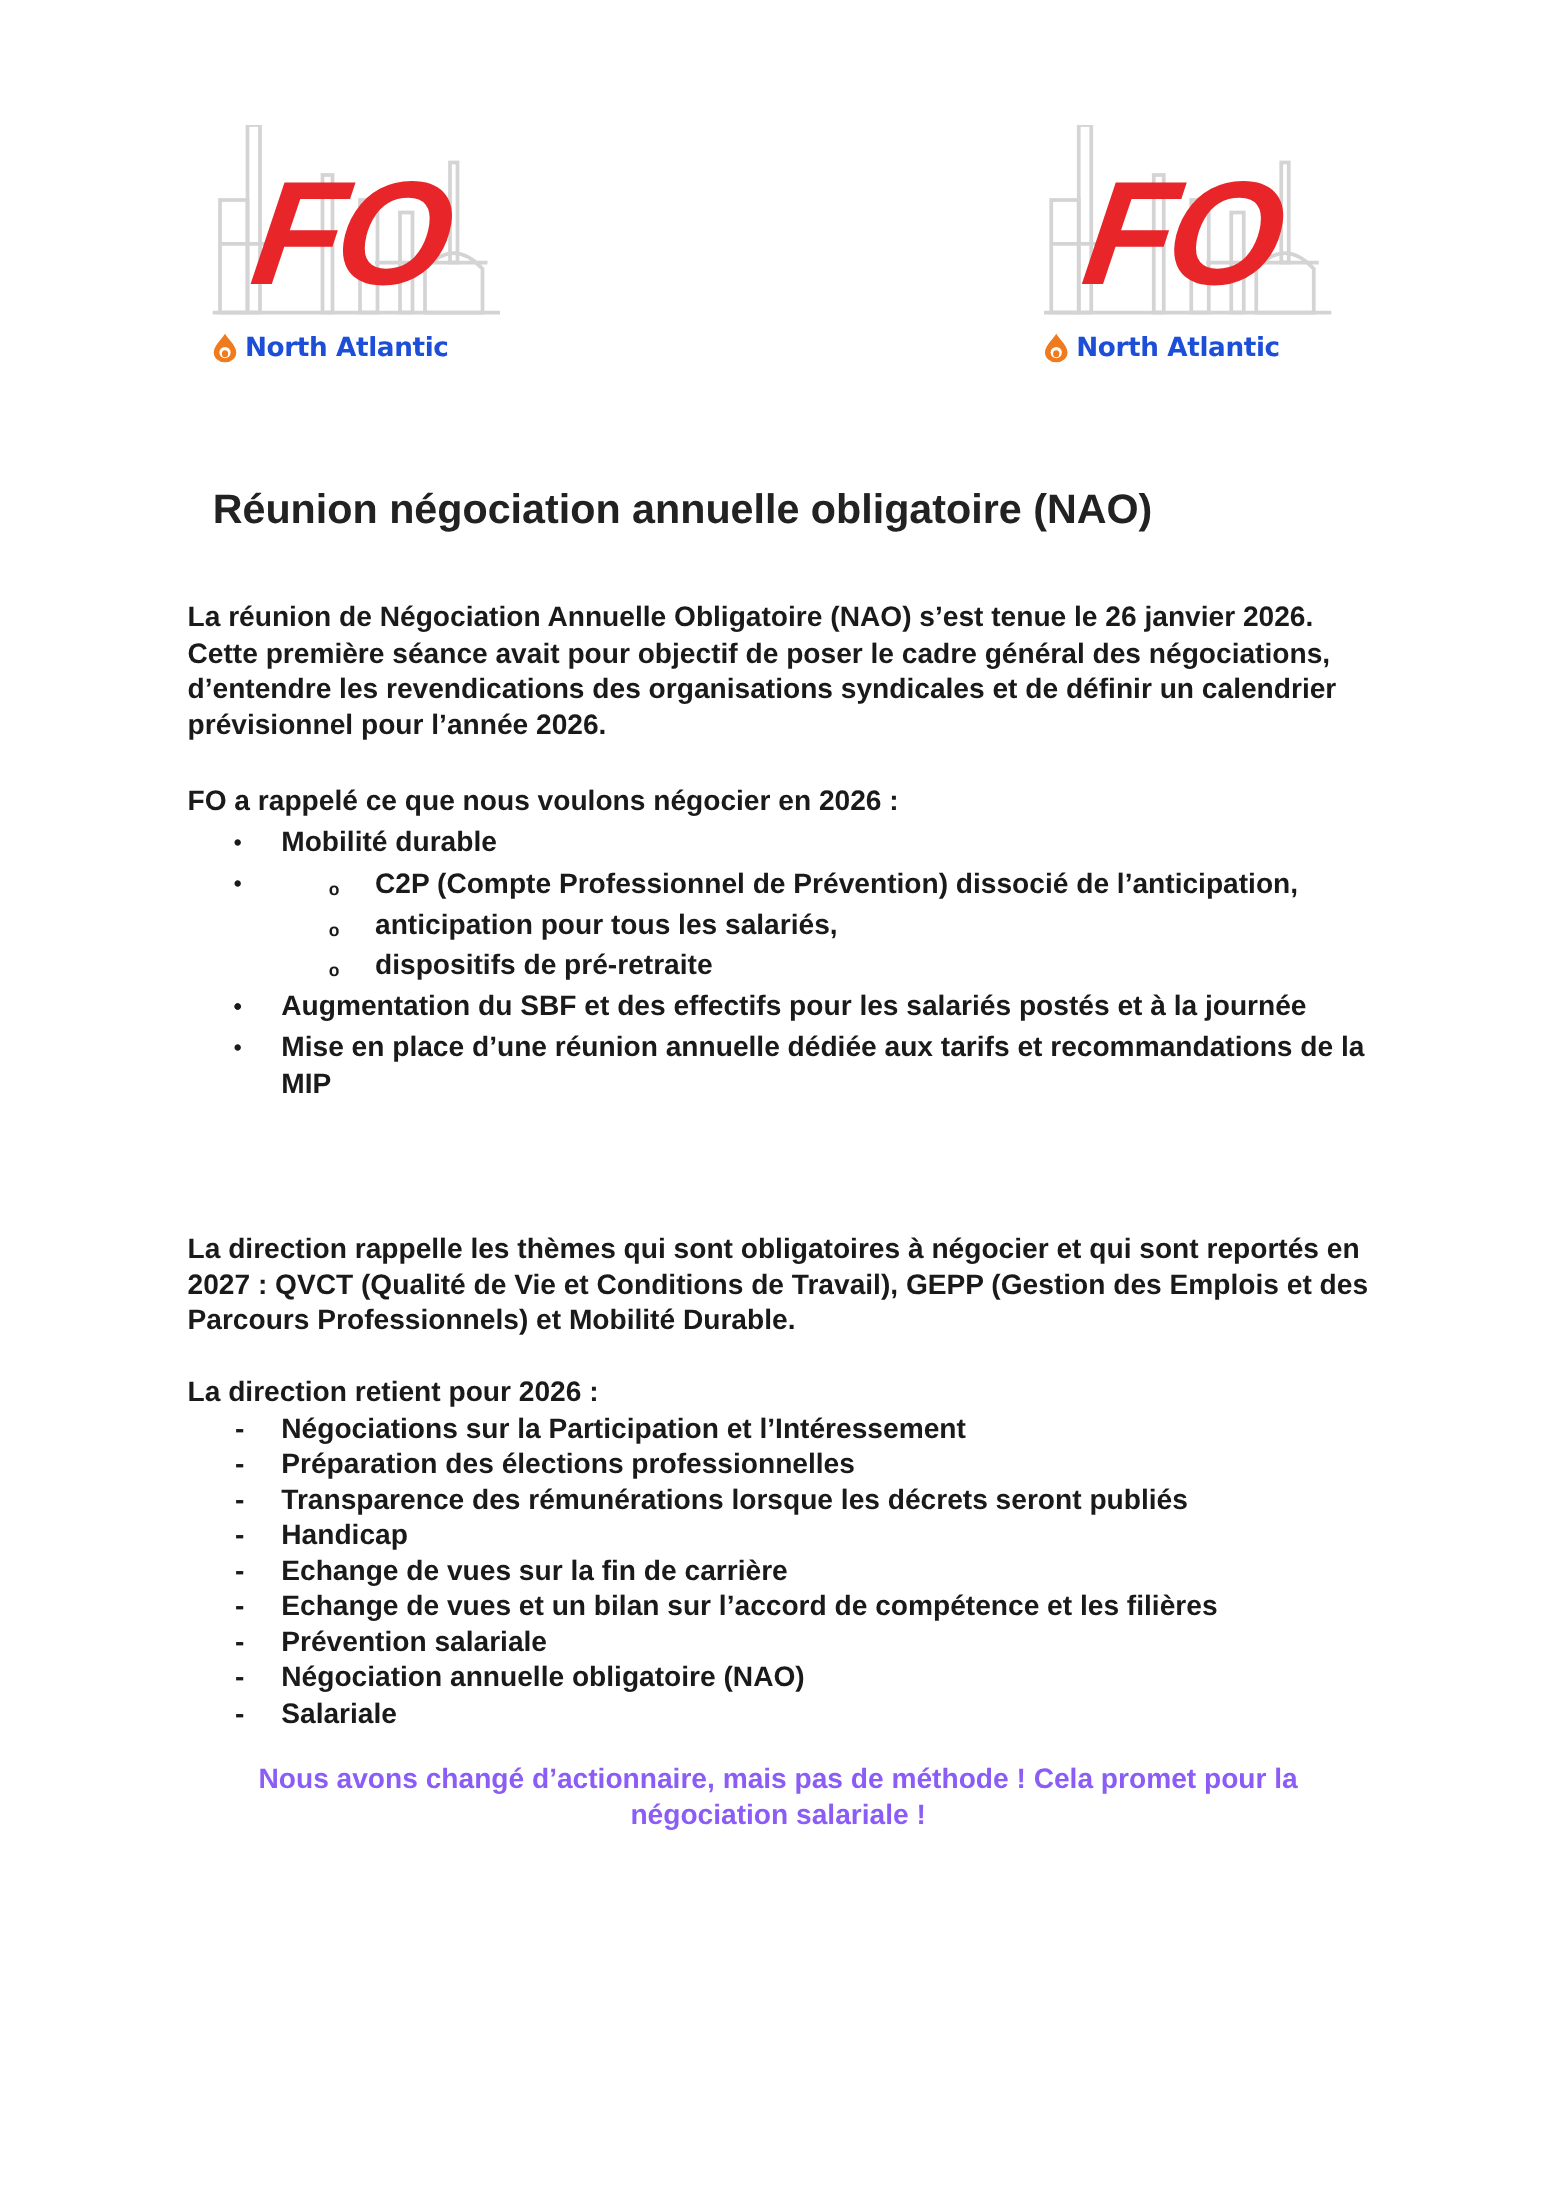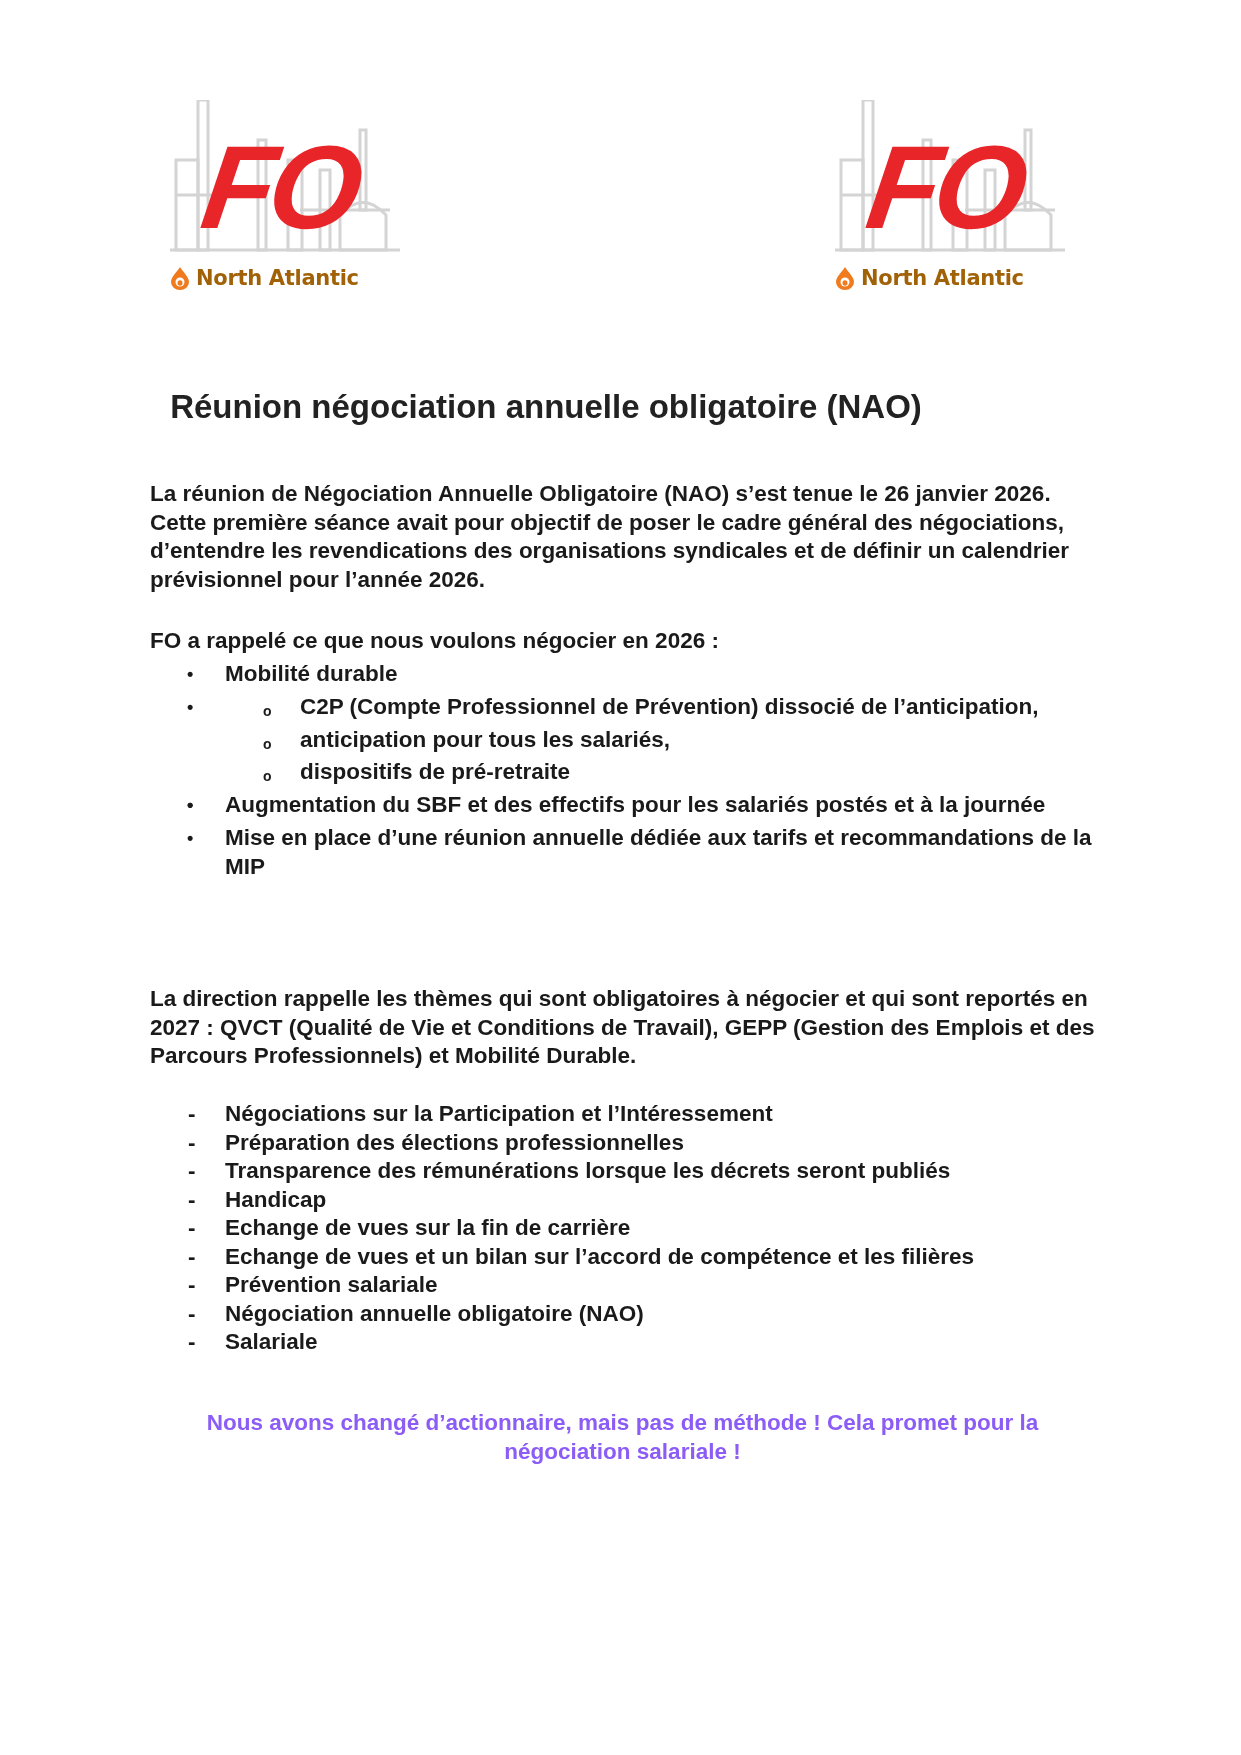--- a/index.html
+++ b/index.html
@@ -5,21 +5,21 @@
   html, body { margin: 0; padding: 0; background: #ffffff; }
   body { width: 1241px; height: 1755px; position: relative; overflow: hidden;
          font-family: "Liberation Sans", sans-serif; color: #1a1a1a; }
   .logo { position: absolute; top: 100px; width: 240px; height: 200px; }
   .logo.left { left: 170px; }
   .logo.right { left: 835px; }
   .logo svg { display: block; }
   .logo-text { position: absolute; left: 0; top: 160px; width: 240px; height: 36px;
                display: flex; align-items: center; gap: 6px; }
   .logo-text .brand { font-family: "DejaVu Sans", sans-serif; font-weight: bold;
-                      font-size: 21px; color: #a16207; letter-spacing: -0.3px; }
+                      font-size: 21px; color: #1d4ed8; letter-spacing: -0.3px; }
   .fo-word { position: absolute; left: 34px; top: 28px; font-family: "Liberation Sans", sans-serif;
              font-weight: bold; font-style: italic; font-size: 118px; line-height: 1;
              color: #e8262a; letter-spacing: -6px; transform: skewX(-8deg); }
 
   .title { position: absolute; top: 388px; left: 0; width: 1092px; text-align: center;
            font-weight: bold; font-size: 33px; color: #222; }
   .content { position: absolute; left: 150px; width: 945px; font-size: 22.5px; line-height: 28.5px; font-weight: bold; }
   p { margin: 0; }
   .para1 { top: 480px; }
   .para2 { top: 627px; }
@@ -109,20 +109,21 @@
     </li>
     <li><span class="dot">•</span></li>
     <li><span class="dot">•</span><span>Augmentation du SBF et des effectifs pour les salariés postés et à la journée</span></li>
     <li><span class="dot">•</span><span>Mise en place d’une réunion annuelle dédiée aux tarifs et recommandations de la MIP</span></li>
   </ul>
 </div>
 
 <p class="content para3">La direction rappelle les thèmes qui sont obligatoires à négocier et qui sont reportés en 2027 : QVCT (Qualité de Vie et Conditions de Travail), GEPP (Gestion des Emplois et des Parcours Professionnels) et Mobilité Durable.</p>
 
 <div class="content para4">
+  <p>La direction retient pour 2026 :</p>
   <ul class="dashes">
     <li><span class="dash">-</span><span>Négociations sur la Participation et l’Intéressement</span></li>
     <li><span class="dash">-</span><span>Préparation des élections professionnelles</span></li>
     <li><span class="dash">-</span><span>Transparence des rémunérations lorsque les décrets seront publiés</span></li>
     <li><span class="dash">-</span><span>Handicap</span></li>
     <li><span class="dash">-</span><span>Echange de vues sur la fin de carrière</span></li>
     <li><span class="dash">-</span><span>Echange de vues et un bilan sur l’accord de compétence et les filières</span></li>
     <li><span class="dash">-</span><span>Prévention salariale</span></li>
     <li><span class="dash">-</span><span>Négociation annuelle obligatoire (NAO)</span></li>
     <li><span class="dash">-</span><span>Salariale</span></li>

